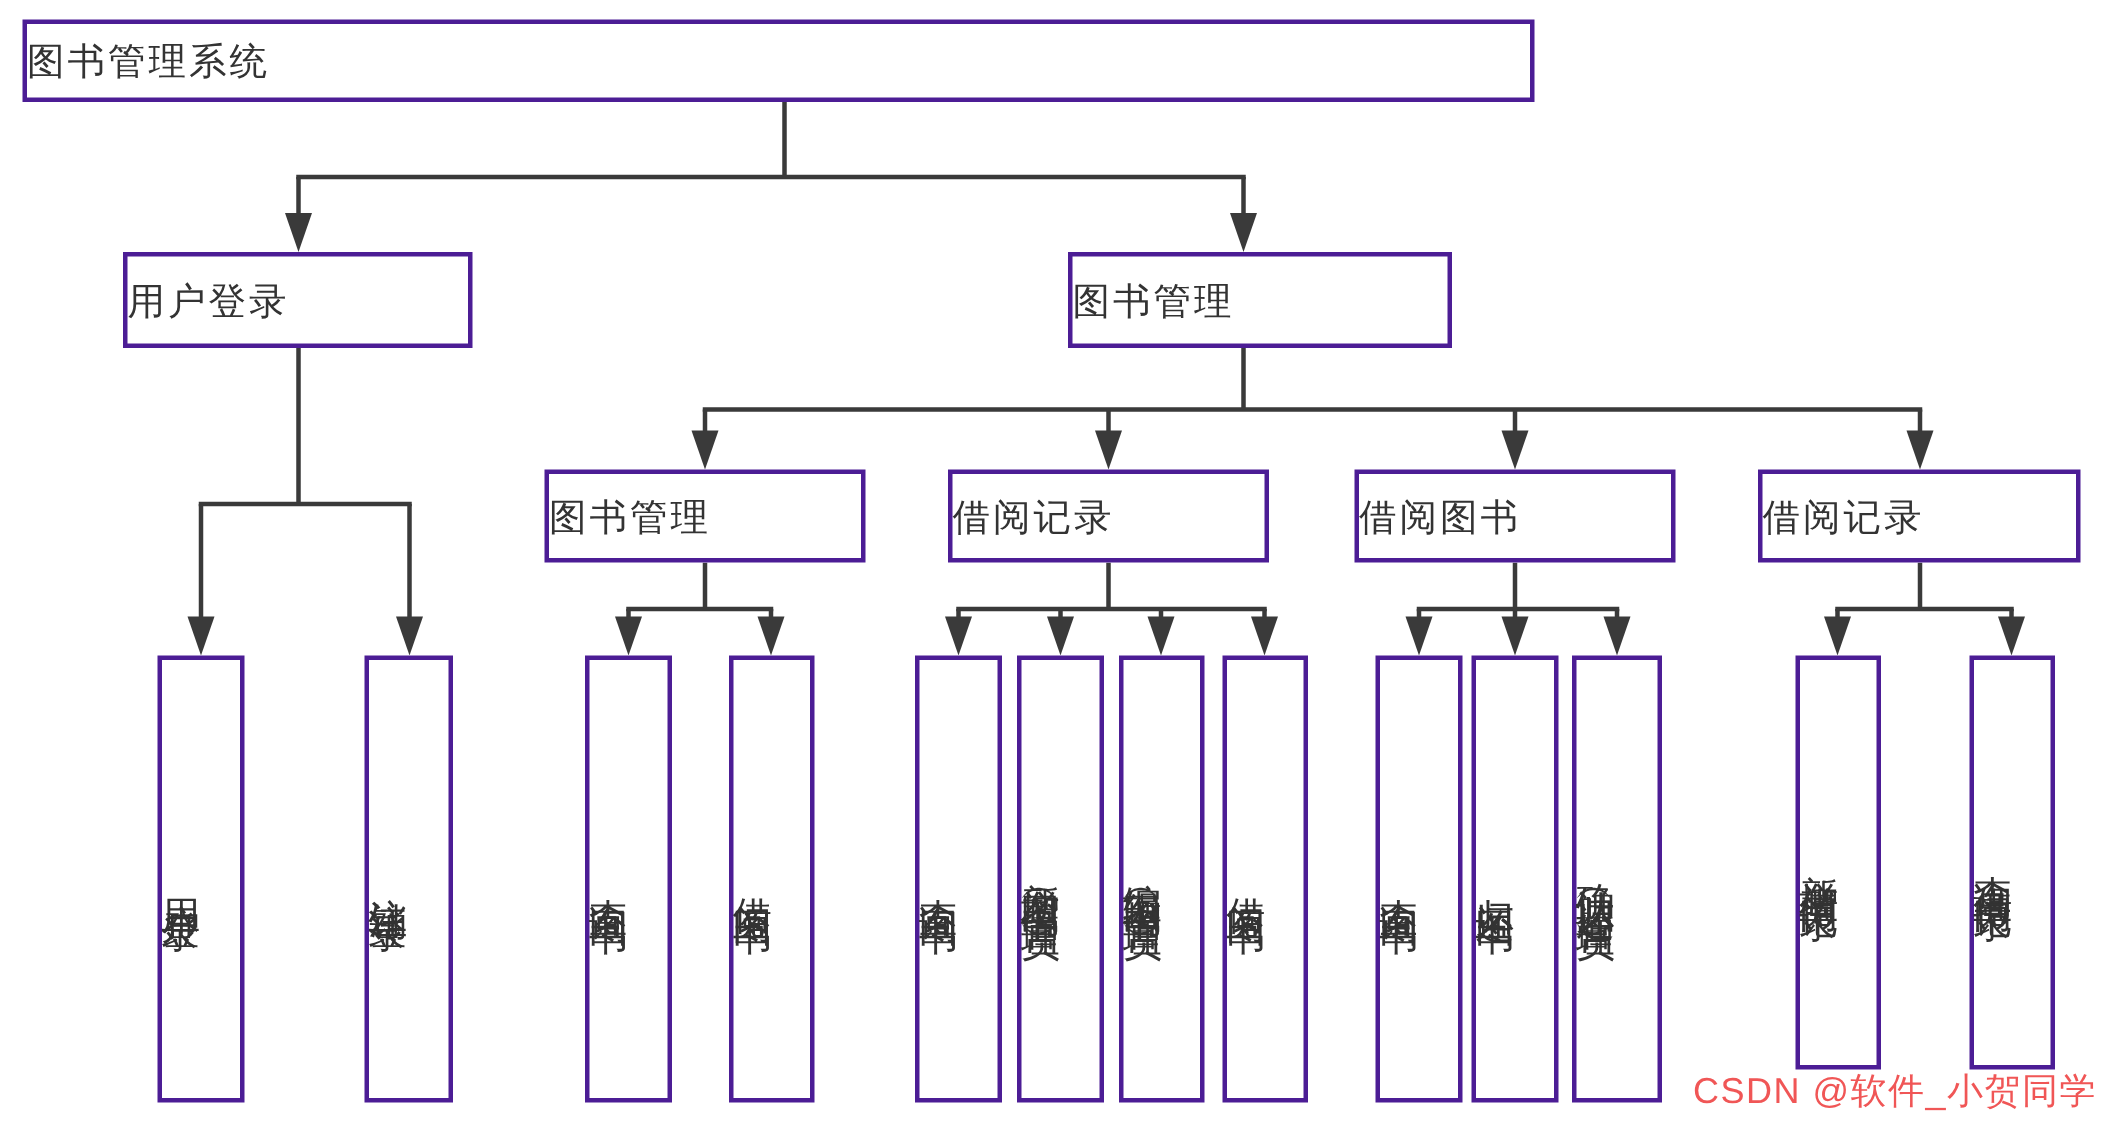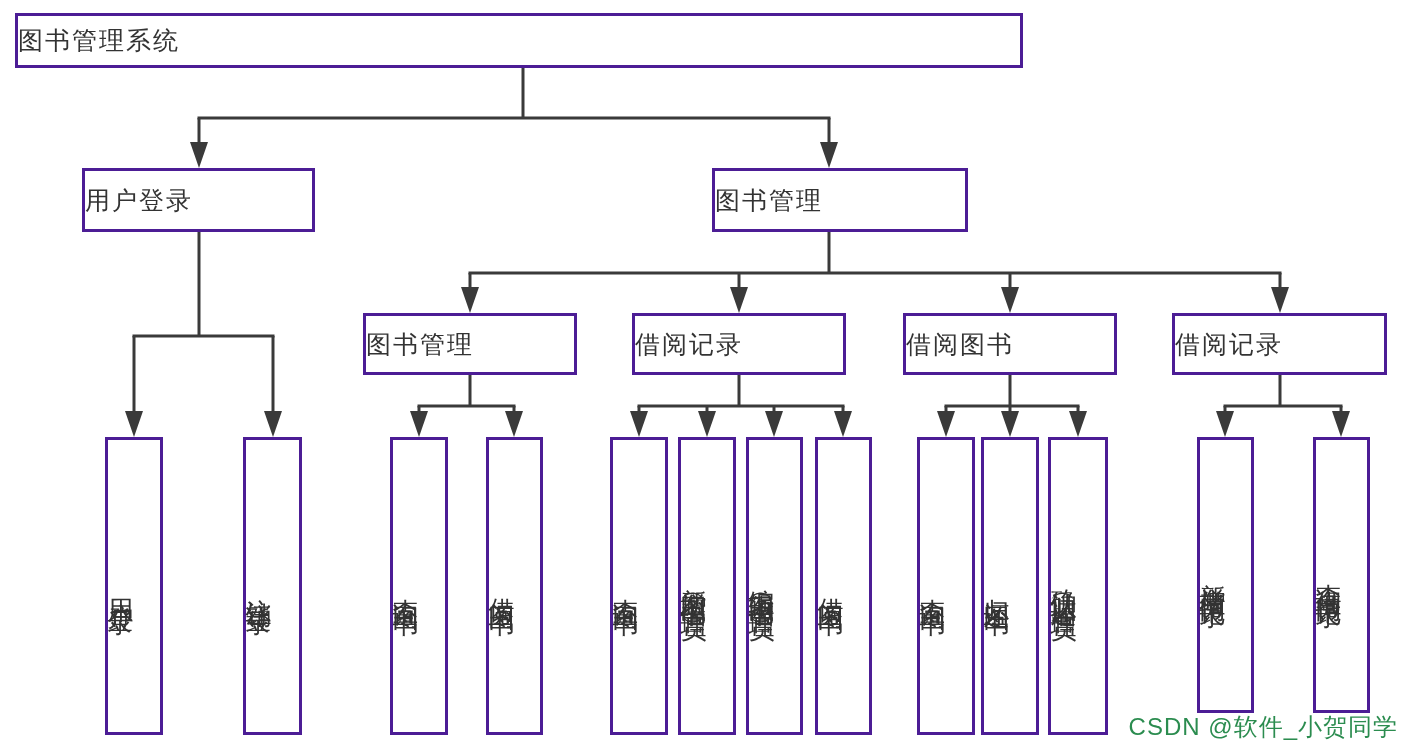--- a/index.html
+++ b/index.html
@@ -46,21 +46,21 @@
     line-height: 1;
     color: #333333;
     max-height: 282px;
   }
   #watermark {
     position: absolute;
     right: 7px;
     top: 711px;
     font-size: 24px;
     letter-spacing: 1px;
-    color: #15803d;
+    color: #ef4444;
     opacity: 0.9;
     white-space: nowrap;
     z-index: 5;
   }
 </style>
 </head>
 <body>
 
 <div id="canvas">
 

